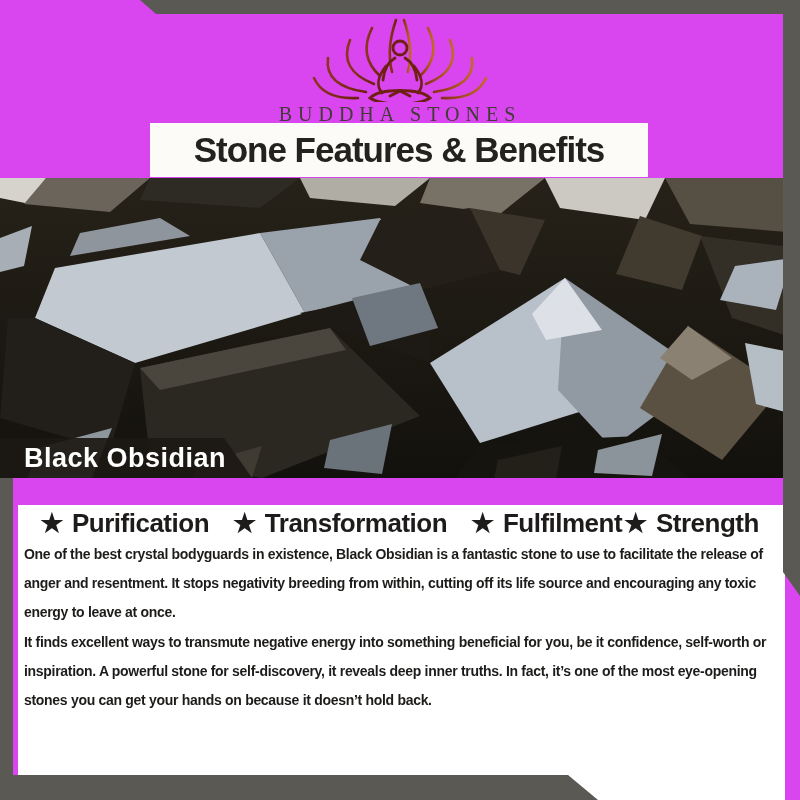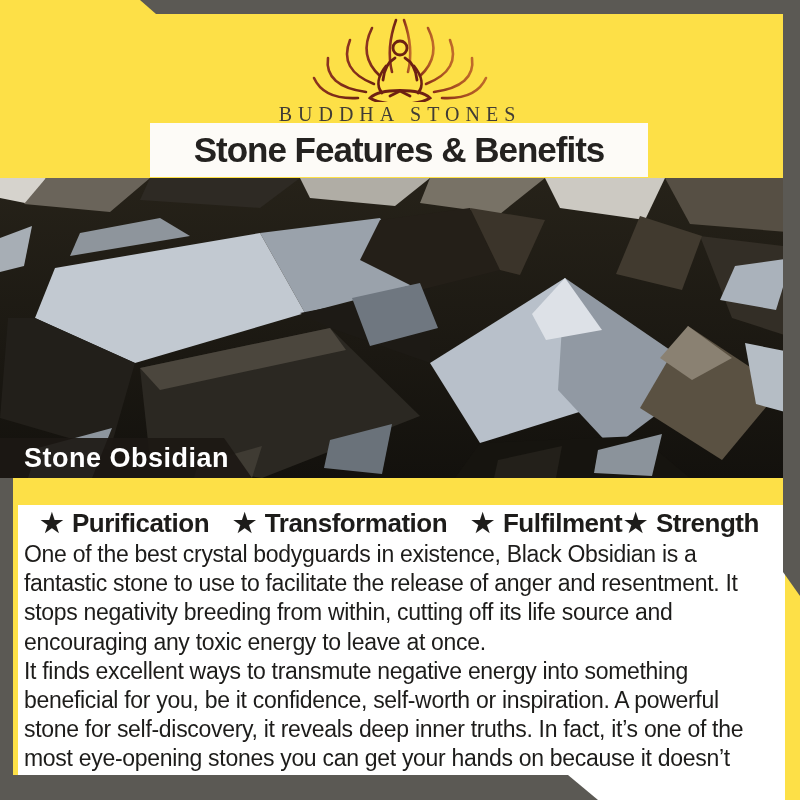--- a/index.html
+++ b/index.html
@@ -1,16 +1,16 @@
 <!DOCTYPE html>
 <html><head>
 <meta charset="utf-8">
 <style>
   html,body{margin:0;padding:0;background:#e9e6e0;}
-  .canvas{position:relative;width:800px;height:800px;background:#fde047;overflow:hidden;
+  .canvas{position:relative;width:800px;height:800px;background:#d946ef;overflow:hidden;
           font-family:"Liberation Sans",sans-serif;}
 
   
   .frame{position:absolute;background:#5b5954;z-index:6;}
   .frame-top{top:0;left:140px;right:0;height:14px;
              clip-path:polygon(0 0,100% 0,100% 100%,16px 100%);}
   .frame-right{top:0;right:0;width:17px;height:596px;
              clip-path:polygon(0 0,100% 0,100% 100%,0 calc(100% - 24px));}
   .frame-left{left:0;top:478px;width:13px;height:322px;}
   .frame-bottom{left:0;bottom:0;width:598px;height:25px;
@@ -39,21 +39,21 @@
 
   
   .panel{position:absolute;left:18px;top:505px;width:767px;height:330px;background:#ffffff;
          box-sizing:border-box;padding:1px 10px 0 6px;z-index:2;}
   .features{text-align:center;font-weight:700;font-size:26px;line-height:34px;
             color:#1d1c1a;letter-spacing:-0.5px;white-space:nowrap;}
   .feature{display:inline-block;margin-left:24px;}
   .feature:first-child{margin-left:0;}
   .feature:nth-child(4){margin-left:2px;}
   .feature .star{margin-right:9px;}
-  .paragraphs p{margin:0;font-weight:400;font-size:23px;line-height:29.2px;
+  .paragraphs p{margin:0;font-weight:700;font-size:14px;line-height:29.2px;
                 color:#1d1c1a;letter-spacing:-0.3px;}
 </style>
 </head>
 <body>
 
 <div class="canvas">
 
   <div class="frame frame-top"></div>
   <div class="frame frame-right"></div>
   <div class="frame frame-left"></div>
@@ -137,21 +137,21 @@
       <polygon points="735,88 792,80 776,132 720,122" fill="#aab2bb"></polygon>
       <polygon points="640,38 702,58 682,112 616,96" fill="#413a2f"></polygon>
       <polygon points="745,165 800,176 800,238 756,226" fill="#b5bdc5"></polygon>
       <polygon points="38,270 112,250 92,300 28,300" fill="#8d959d"></polygon>
       <polygon points="198,286 262,268 252,300 194,300" fill="#3f3b33"></polygon>
       <polygon points="330,262 392,246 382,296 324,290" fill="#6a727a"></polygon>
       <polygon points="498,282 562,268 556,300 494,300" fill="#23201a"></polygon>
       <polygon points="598,272 662,256 652,298 594,295" fill="#8b939b"></polygon>
     </svg>
     <div class="photo-label">
-      <span>Stone Obsidian</span>
+      <span>Black Obsidian</span>
     </div>
   </div>
 
   <section class="panel">
     <div class="features"><span class="feature"><span class="star">★</span><span>Purification</span></span><span class="feature"><span class="star">★</span><span>Transformation</span></span><span class="feature"><span class="star">★</span><span>Fulfilment</span></span><span class="feature"><span class="star">★</span><span>Strength</span></span></div>
     <div class="paragraphs">
         <p>One of the best crystal bodyguards in existence, Black Obsidian is a fantastic stone to use to facilitate the release of anger and resentment. It stops negativity breeding from within, cutting off its life source and encouraging any toxic energy to leave at once.</p>
         <p>It finds excellent ways to transmute negative energy into something beneficial for you, be it confidence, self-worth or inspiration. A powerful stone for self-discovery, it reveals deep inner truths. In fact, it’s one of the most eye-opening stones you can get your hands on because it doesn’t hold back.</p>
       </div>
   </section>

